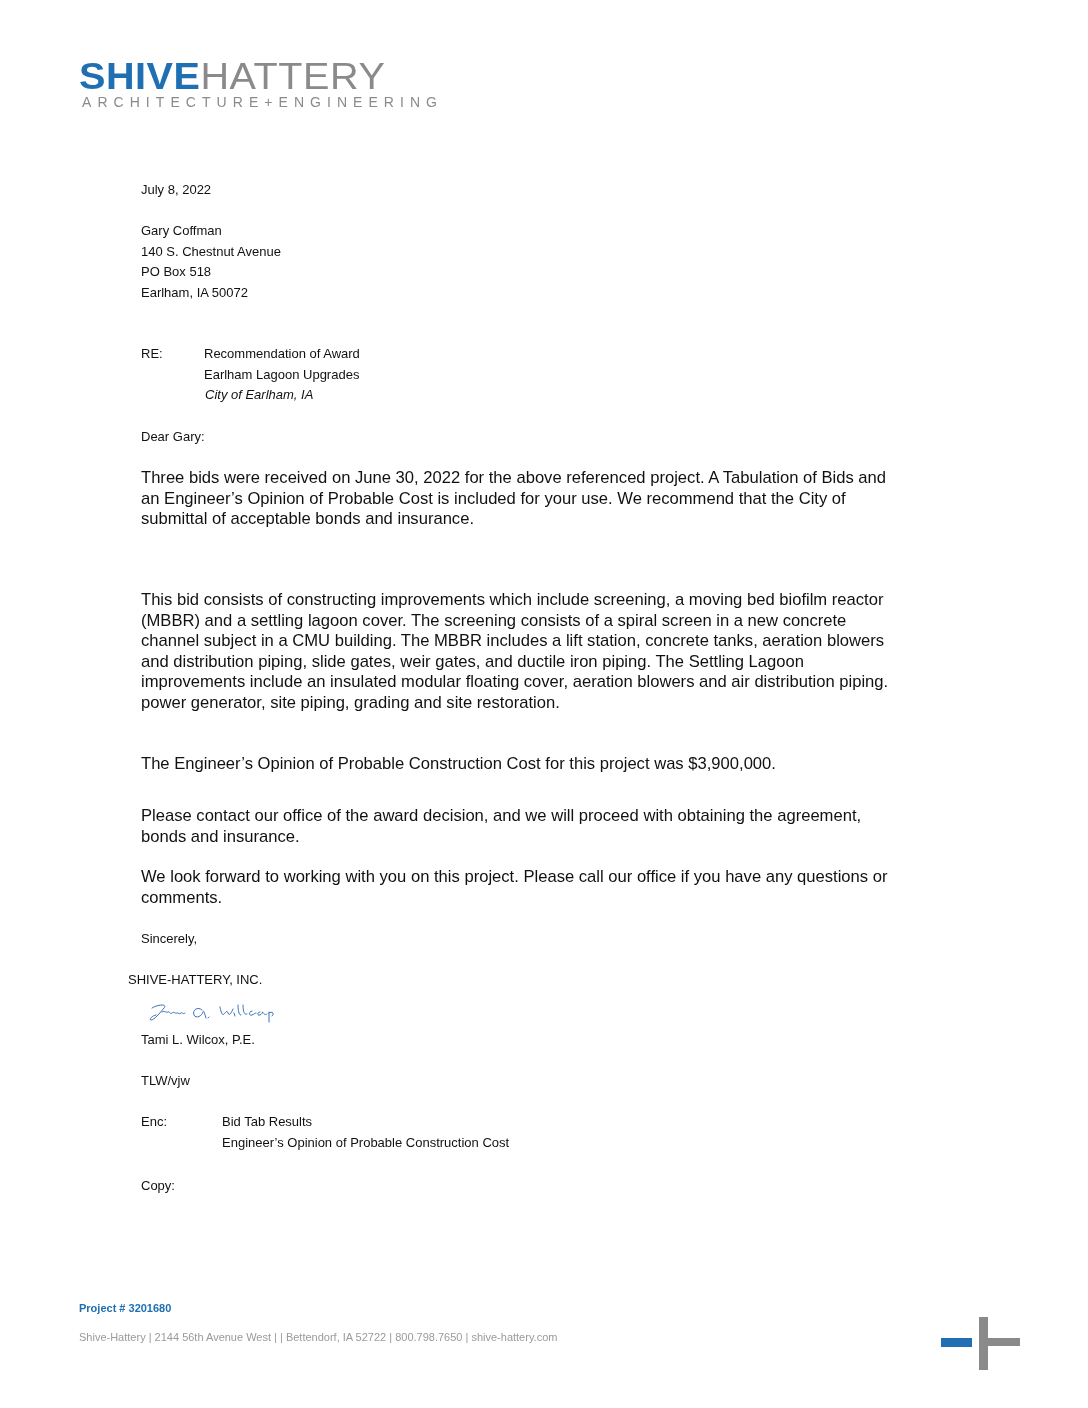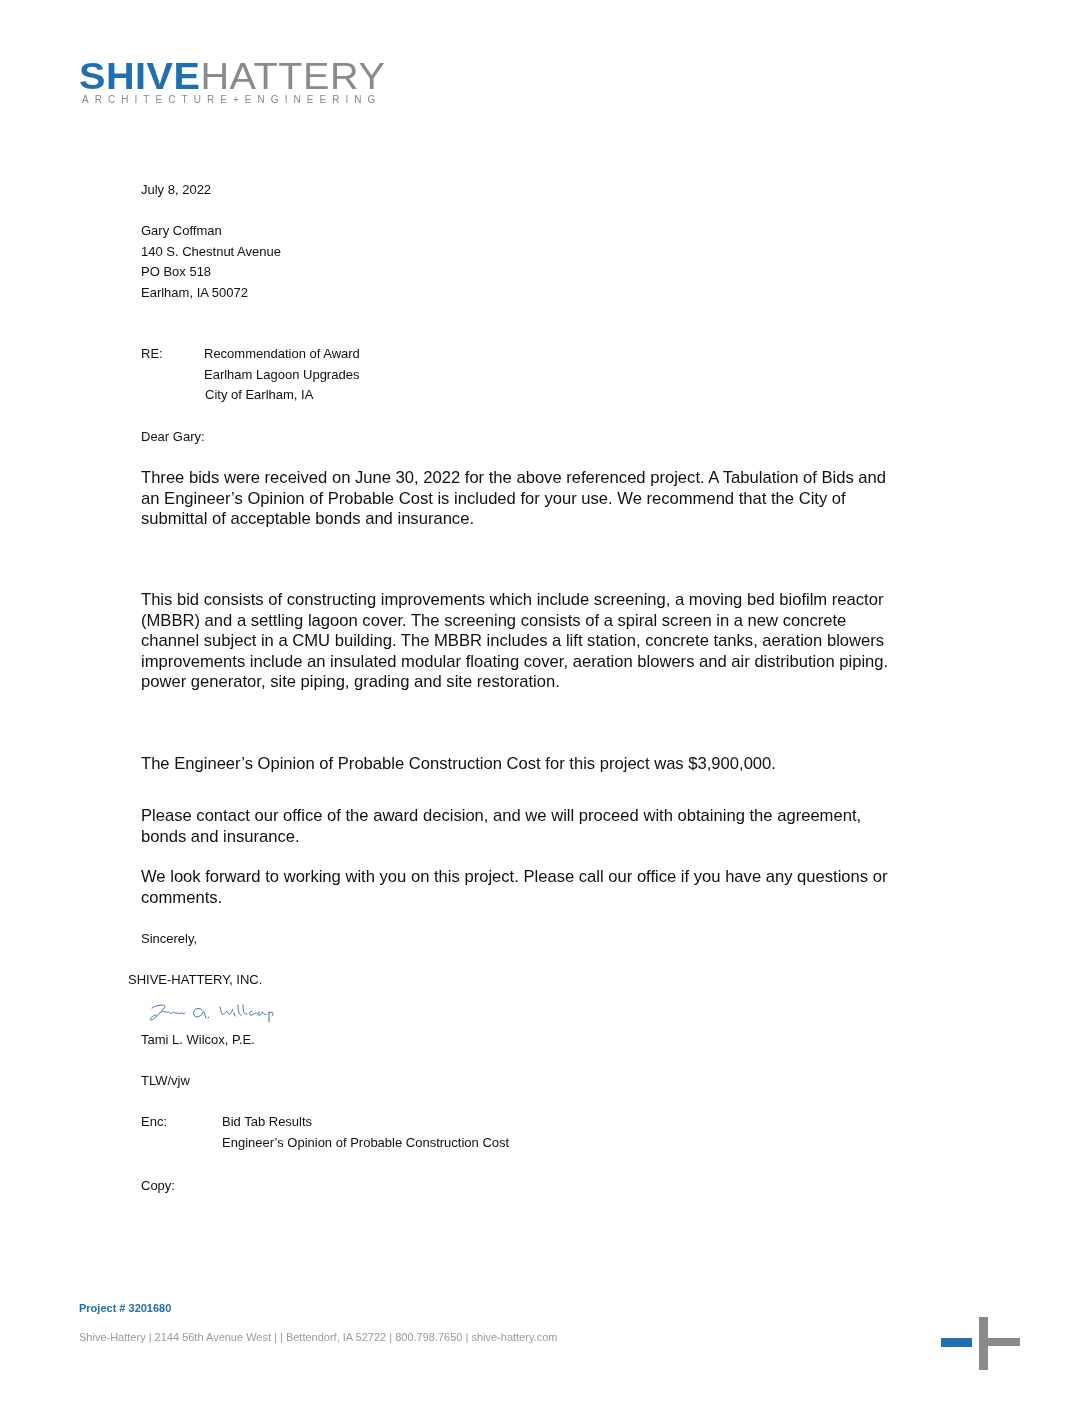--- a/index.html
+++ b/index.html
@@ -3,21 +3,21 @@
 <meta charset="utf-8">
 <style>
   html, body { margin: 0; padding: 0; background: #ffffff; }
   body { width: 1088px; height: 1408px; position: relative; overflow: hidden;
          font-family: "Liberation Sans", sans-serif; color: #111111; }
   .abs { position: absolute; }
   .logo-main { left: 79px; top: 58px; font-size: 37px; font-weight: 700; letter-spacing: 0.5px;
                line-height: 38px; white-space: nowrap; transform: scaleX(1.07); transform-origin: left top; }
   .logo-shive { color: #1f6fb2; }
   .logo-hattery { color: #8a8a8a; font-weight: 400; }
-  .logo-tag { left: 82px; top: 94px; font-size: 10px; letter-spacing: 6.05px; color: #8a8a8a; white-space: nowrap; }
+  .logo-tag { left: 82px; top: 94px; font-size: 14px; letter-spacing: 6.05px; color: #8a8a8a; white-space: nowrap; }
   .t { font-size: 13px; line-height: 20.6px; white-space: nowrap; }
   .para { left: 141px; width: 830px; font-size: 16.6px; line-height: 20.6px; }
   .para .ln { display: block; white-space: nowrap; }
   .footer-project { left: 79px; top: 1302px; font-size: 11px; font-weight: 700; color: #1f6fb2; }
   .footer-address { left: 79px; top: 1331px; font-size: 11px; color: #9a9a9a; white-space: nowrap; }
   .mark-blue { left: 941px; top: 1338px; width: 31px; height: 9px; background: #1f6fb2; }
   .mark-vert { left: 979px; top: 1317px; width: 9px; height: 53px; background: #8a8a8a; }
   .mark-horz { left: 988px; top: 1338px; width: 32px; height: 8px; background: #8a8a8a; }
   .sig { left: 148px; top: 1000px; }
 </style>
@@ -33,35 +33,36 @@
   <div class="t">Gary Coffman</div>
   <div class="t">140 S. Chestnut Avenue</div>
   <div class="t">PO Box 518</div>
   <div class="t">Earlham, IA 50072</div>
 </div>
 
 <div class="abs t" style="left:141px; top:344px;">RE:</div>
 <div class="abs" style="left:204px; top:344px;">
   <div class="t">Recommendation of Award</div>
   <div class="t">Earlham Lagoon Upgrades</div>
-  <div class="t" style="padding-left:1px;">City of Earlham, IA</div>
+  <div class="t" style="padding-left:1px;font-style:italic;">City of Earlham, IA</div>
 </div>
 
 <div class="abs t" style="left:141px; top:427px;">Dear Gary:</div>
 
 <div class="abs para" style="top:468px;">
   <span class="ln">Three bids were received on June 30, 2022 for the above referenced project.  A Tabulation of Bids and</span>
   <span class="ln">an Engineer’s Opinion of Probable Cost is included for your use.  We recommend that the City of</span>
   <span class="ln">submittal of acceptable bonds and insurance.</span>
 </div>
 
 <div class="abs para" style="top:590px;">
   <span class="ln">This bid consists of constructing improvements which include screening, a moving bed biofilm reactor</span>
   <span class="ln">(MBBR) and a settling lagoon cover. The screening consists of a spiral screen in a new concrete</span>
   <span class="ln">channel subject in a CMU building. The MBBR includes a lift station, concrete tanks, aeration blowers</span>
+  <span class="ln">and distribution piping, slide gates, weir gates, and ductile iron piping. The Settling Lagoon</span>
   <span class="ln">improvements include an insulated modular floating cover, aeration blowers and air distribution piping.</span>
   <span class="ln">power generator, site piping, grading and site restoration.</span>
 </div>
 
 <div class="abs para" style="top:754px;">
   <span class="ln">The Engineer’s Opinion of Probable Construction Cost for this project was $3,900,000.</span>
 </div>
 
 <div class="abs para" style="top:806px;">
   <span class="ln">Please contact our office of the award decision, and we will proceed with obtaining the agreement,</span>

